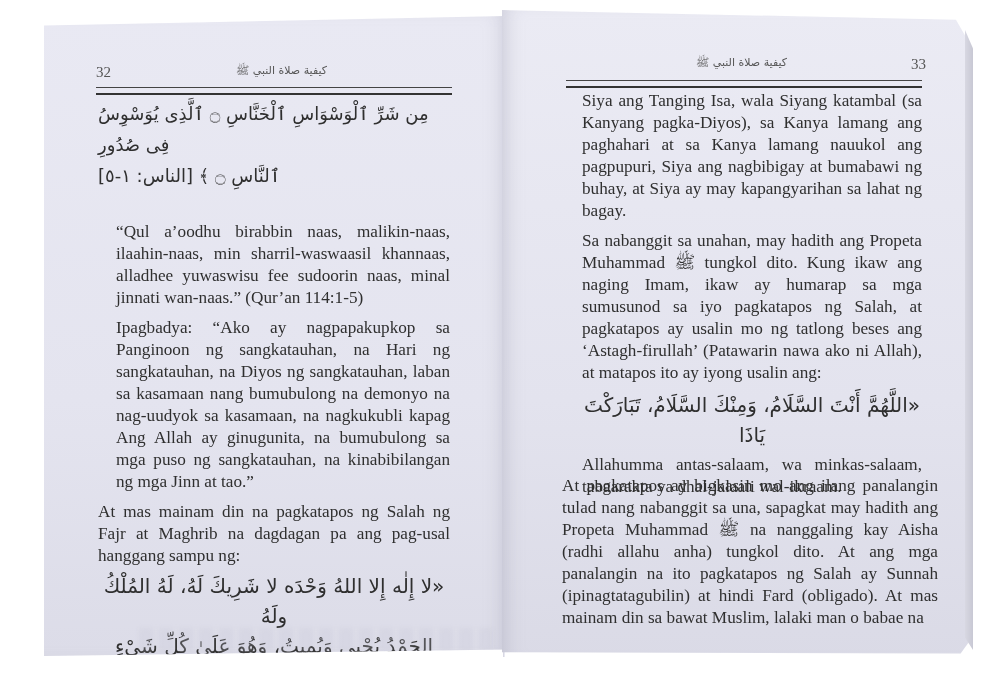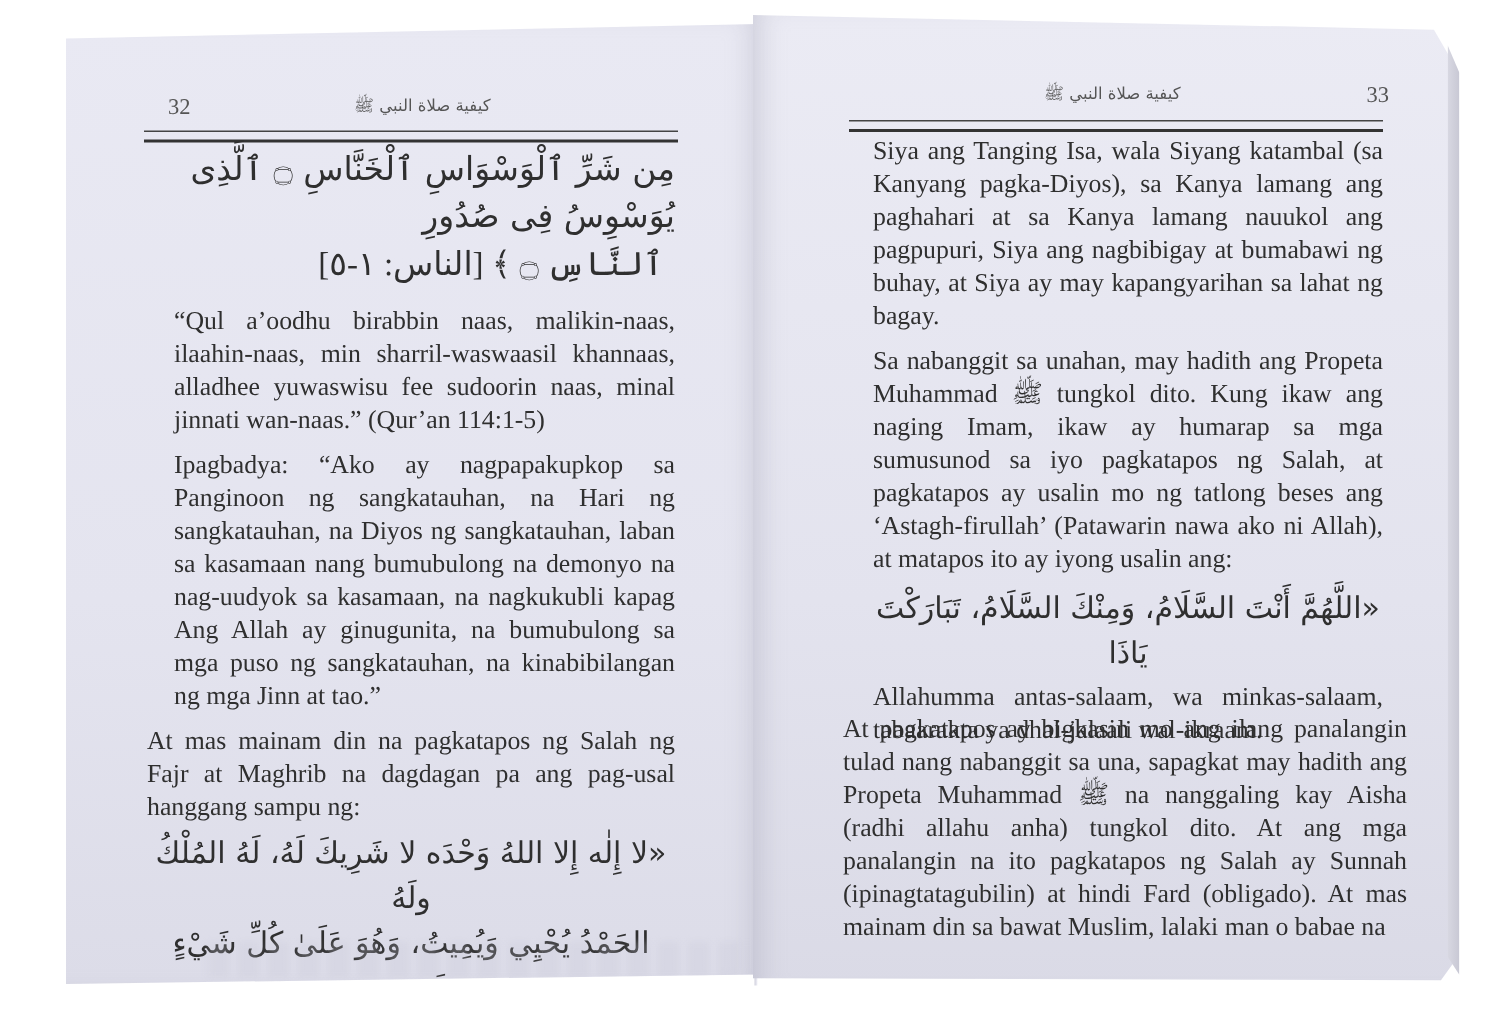--- a/index.html
+++ b/index.html
@@ -50,45 +50,45 @@
     }
     .body-text {
       position: absolute; font-size: 17.2px; line-height: 22px;
       text-align: justify; color: #2f2f2f;
     }
     .body-text p { margin: 0 0 8px 0; }
     .arabic {
       font-family: "DejaVu Sans", sans-serif; direction: rtl; text-align: center;
       font-size: 20px; line-height: 30px; color: #2f2f2f;
     }
-    .arabic.big { font-size: 22px; line-height: 31px; text-align: right; }
+    .arabic.big { font-size: 18px; line-height: 31px; text-align: left; }
     .indent { padding-left: 18px; }
     .ghost {
       position: absolute; left: 95px; top: 612px; width: 360px; height: 24px;
       background: repeating-linear-gradient(90deg, rgba(200,200,215,0.25) 0 14px, rgba(225,225,235,0) 14px 20px);
       filter: blur(2px);
     }
   </style>
 </head>
 <body>
 
 <div class="book">
   <div class="page left">
     <div class="header" style="left:52px; top:46px; width:360px;">
-      <span class="num" style="left:16px;">32</span>
+      <span class="num" style="left:0;">32</span>
       <span class="title" style="left:140px; top:2px;">كيفية صلاة النبي ﷺ</span>
     </div>
     <div class="rule" style="left:52px; top:71px; width:356px;"></div>
 
     <div class="body-text" style="left:54px; top:82px; width:352px;">
       <div class="arabic big">
         <div>مِن شَرِّ ٱلْوَسْوَاسِ ٱلْخَنَّاسِ ۝ ٱلَّذِى يُوَسْوِسُ فِى صُدُورِ</div>
-        <div style="padding-right:8px;font-family:Liberation Serif, serif;">ٱلنَّاسِ ۝ ﴾ [الناس: ١-٥]</div>
+        <div style="padding-right:8px;">ٱلنَّاسِ ۝ ﴾ [الناس: ١-٥]</div>
       </div>
-      <p class="indent" style="margin-top:12px;">“Qul a’oodhu birabbin naas, malikin-naas, ilaahin-naas, min sharril-waswaasil khannaas, alladhee yuwaswisu fee sudoorin naas, minal jinnati wan-naas.” (Qur’an 114:1-5)</p>
+      <p class="indent" style="margin-top:30px;">“Qul a’oodhu birabbin naas, malikin-naas, ilaahin-naas, min sharril-waswaasil khannaas, alladhee yuwaswisu fee sudoorin naas, minal jinnati wan-naas.” (Qur’an 114:1-5)</p>
       <p class="indent">Ipagbadya: “Ako ay nagpapakupkop sa Panginoon ng sangkatauhan, na Hari ng sangkatauhan, na Diyos ng sangkatauhan, laban sa kasamaan nang bumubulong na demonyo na nag-uudyok sa kasamaan, na nagkukubli kapag Ang Allah ay ginugunita, na bumubulong sa mga puso ng sangkatauhan, na kinabibilangan ng mga Jinn at tao.”</p>
       <p>At mas mainam din na pagkatapos ng Salah ng Fajr at Maghrib na dagdagan pa ang pag-usal hanggang sampu ng:</p>
       <div class="arabic" style="margin-top:-4px;">
         <div>«لا إِلٰه إِلا اللهُ وَحْدَه لا شَرِيكَ لَهُ، لَهُ المُلْكُ ولَهُ</div>
         <div>الحَمْدُ يُحْيِي وَيُمِيتُ، وَهُوَ عَلَىٰ كُلِّ شَيْءٍ قَدِير»</div>
       </div>
       <p class="indent" style="margin-top:2px;">Laa ilaaha illallah, wahdahu laa shareeka lahu, lahul mulku wa lahul hamd, yuhyee wa yumeetu, wa huwa alaa kulli shay’in qadeer.</p>
 
     </div>
     <div class="ghost"></div>

